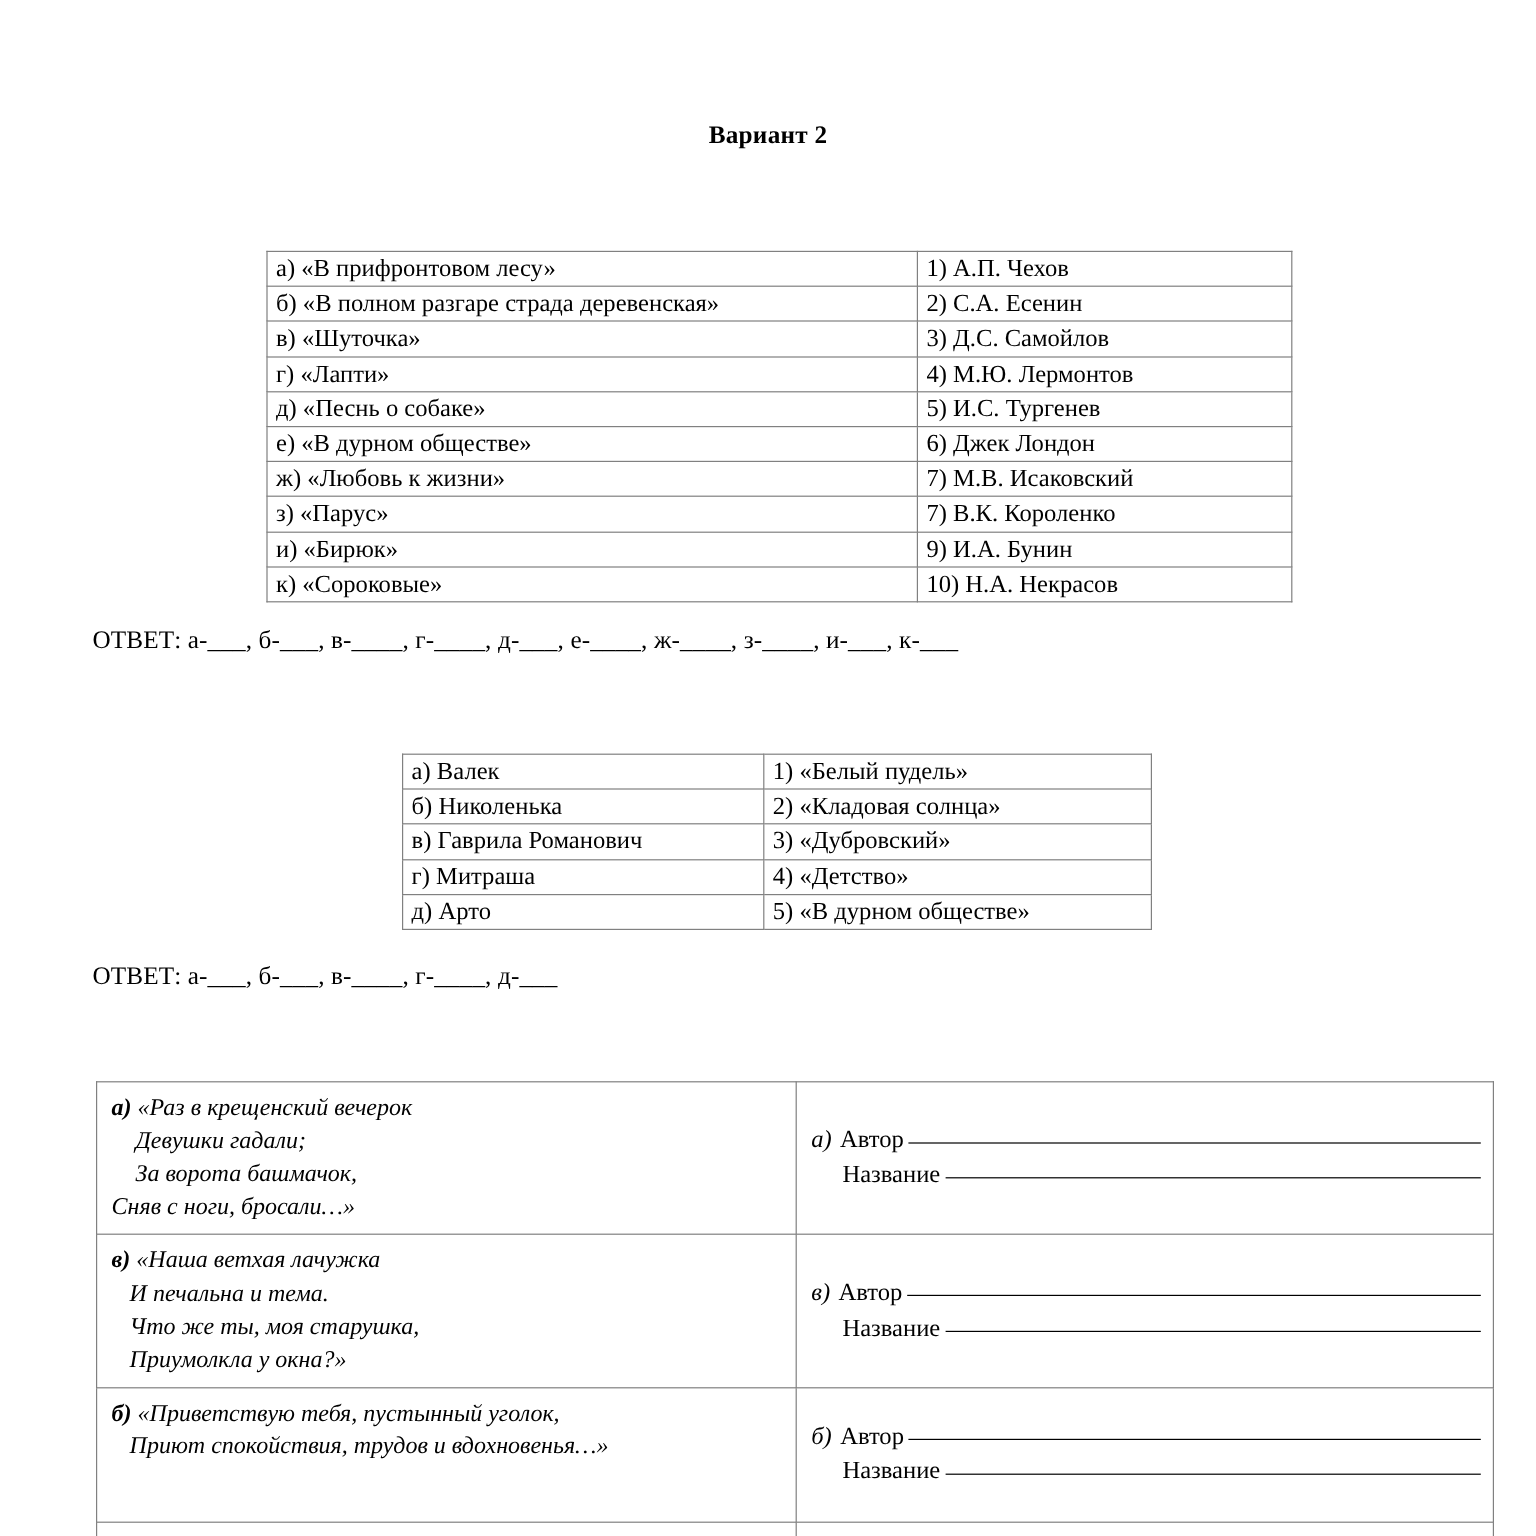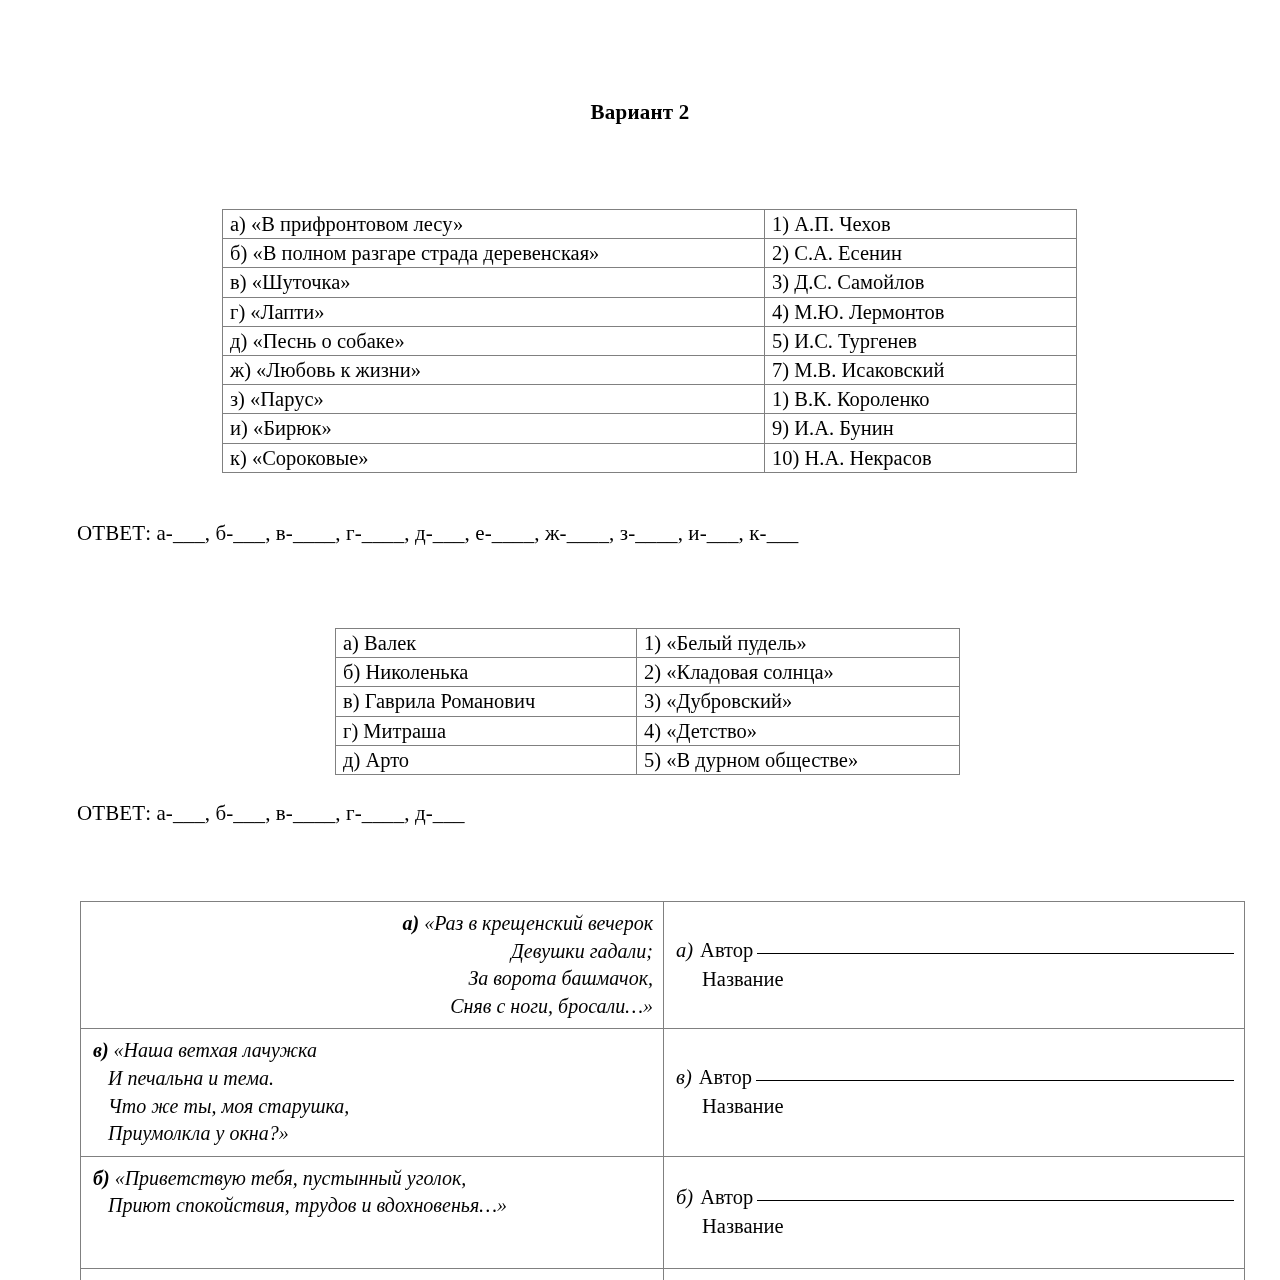--- a/index.html
+++ b/index.html
@@ -130,21 +130,21 @@
     margin-right: 7px;
   }
   .answer-row .lbl { margin-right: 4px; }
   .answer-row .rule {
     flex: 1 1 auto;
     border-bottom: 1.6px solid #000;
     height: 0;
     position: relative;
     top: -3px;
   }
-  .answer-row.indented { padding-left: 26px; flex-direction: column; }
+  .answer-row.indented { padding-left: 26px; }
   .answer-row.indented .rule { top: -3px; }
 </style>
 </head>
 <body>
 
 <div class="page">
 
   <div class="variant-title">Вариант 2</div>
 
 
@@ -164,26 +164,30 @@
       </tr>
       <tr>
         <td class="col-left">г) «Лапти»</td>
         <td class="col-right">4) М.Ю. Лермонтов</td>
       </tr>
       <tr>
         <td class="col-left">д) «Песнь о собаке»</td>
         <td class="col-right">5) И.С. Тургенев</td>
       </tr>
       <tr>
+        <td class="col-left">е) «В дурном обществе»</td>
+        <td class="col-right">6) Джек Лондон</td>
+      </tr>
+      <tr>
         <td class="col-left">ж) «Любовь к жизни»</td>
         <td class="col-right">7) М.В. Исаковский</td>
       </tr>
       <tr>
         <td class="col-left">з) «Парус»</td>
-        <td class="col-right">1) В.К. Короленко</td>
+        <td class="col-right">7) В.К. Короленко</td>
       </tr>
       <tr>
         <td class="col-left">и) «Бирюк»</td>
         <td class="col-right">9) И.А. Бунин</td>
       </tr>
       <tr>
         <td class="col-left">к) «Сороковые»</td>
         <td class="col-right">10) Н.А. Некрасов</td>
       </tr>
     </tbody>
@@ -216,21 +220,21 @@
       </tr>
     </tbody>
   </table>
 
   <div class="answer-line" id="answer2">ОТВЕТ: а-___, б-___, в-____, г-____, д-___</div>
 
 
   <table id="table-excerpts">
     <tbody>
 
-      <tr style="height:116px;text-align:right;">
+      <tr style="height:116px;">
         <td class="excerpt-cell">
           <div class="excerpt-text"><span class="marker">а)</span> <span>«Раз в крещенский вечерок
     Девушки гадали;
     За ворота башмачок,
 Сняв с ноги, бросали…»</span></div>
         </td>
         <td class="answer-cell">
           <div class="answer-block">
             <div class="answer-row">
               <span class="marker">а)</span>

